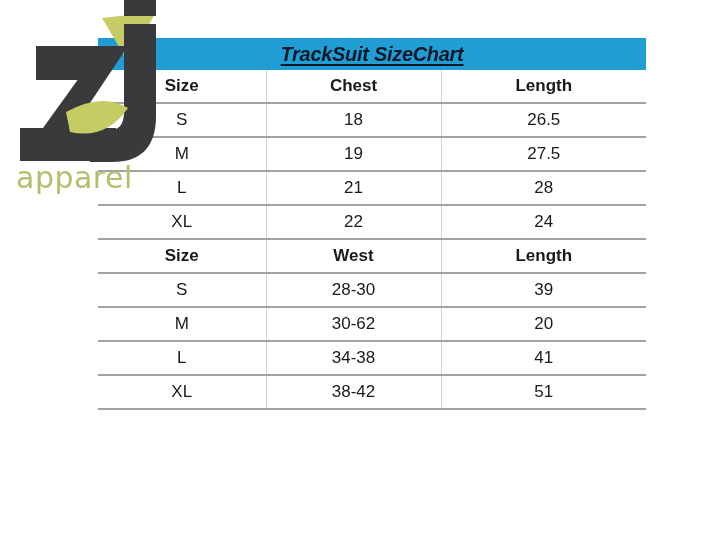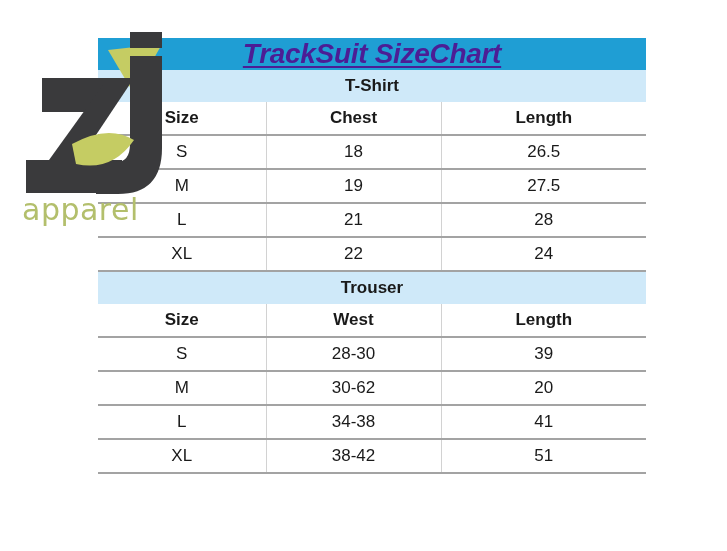--- a/index.html
+++ b/index.html
@@ -12,27 +12,26 @@
     height: 551px;
     position: relative;
     overflow: hidden;
     font-family: "Liberation Sans", sans-serif;
     color: #1a1a1a;
   }
 
   
   #logo {
     position: absolute;
-    left: 12px;
+    left: 6px;
     top: 0px;
     width: 190px;
     height: 200px;
     z-index: 5;
     pointer-events: none;
-    margin-top: 32px;
   }
   #logo svg { display: block; }
   #logo-word {
     position: absolute;
     left: 10px;
     top: 160px;
     font-family: "DejaVu Sans", sans-serif;
     font-size: 30px;
     letter-spacing: 0.5px;
     color: #b3bf6c;
@@ -63,25 +62,25 @@
 
   .title-band td {
     background: #1f9ed4 !important;
     height: 50px;
     border-right: none !important;
     border-bottom: none !important;
   }
   .title-text {
     font-weight: bold;
     font-style: italic;
-    font-size: 28px;
+    font-size: 20px;
     text-decoration: underline;
     text-underline-offset: 3px;
     letter-spacing: -0.3px;
-    color: #4c1d95;
+    color: #0f172a;
   }
 
   .section-band td {
     background: #cfe9f9 !important;
     height: 36px;
     border-right: none !important;
     border-bottom: none !important;
     font-weight: bold;
     font-size: 18px;
   }
@@ -127,23 +126,20 @@
       <col class="col-two">
       <col class="col-three">
   </colgroup>
   <tbody>
     <tr class="title-band">
       <td colspan="3">
         <span class="title-text">TrackSuit SizeChart</span>
       </td>
     </tr>
 
-    <tr class="section-band">
-      <td colspan="3">T-Shirt</td>
-    </tr>
     <tr class="head-row">
       <td>Size</td>
       <td>Chest</td>
       <td>Length</td>
     </tr>
     <tr class="data-row">
       <td>S</td>
       <td>18</td>
       <td>26.5</td>
     </tr>
@@ -156,23 +152,20 @@
       <td>L</td>
       <td>21</td>
       <td>28</td>
     </tr>
     <tr class="data-row">
       <td>XL</td>
       <td>22</td>
       <td>24</td>
     </tr>
 
-    <tr class="section-band">
-      <td colspan="3">Trouser</td>
-    </tr>
     <tr class="head-row">
       <td>Size</td>
       <td>West</td>
       <td>Length</td>
     </tr>
     <tr class="data-row">
       <td>S</td>
       <td>28-30</td>
       <td>39</td>
     </tr>

